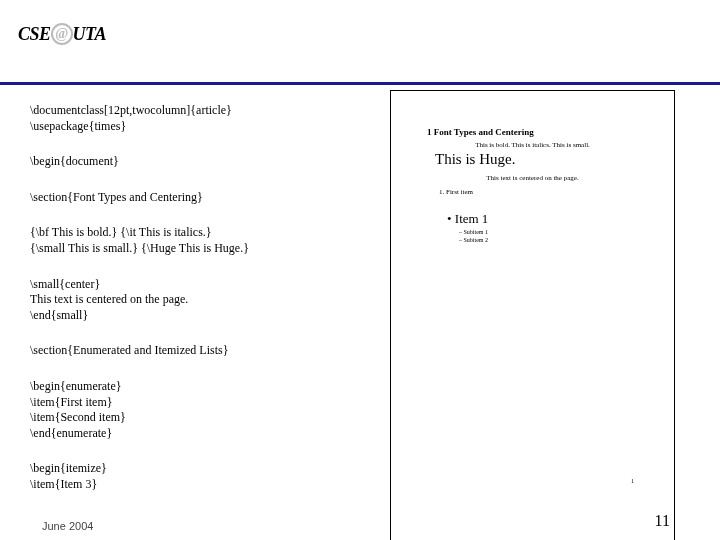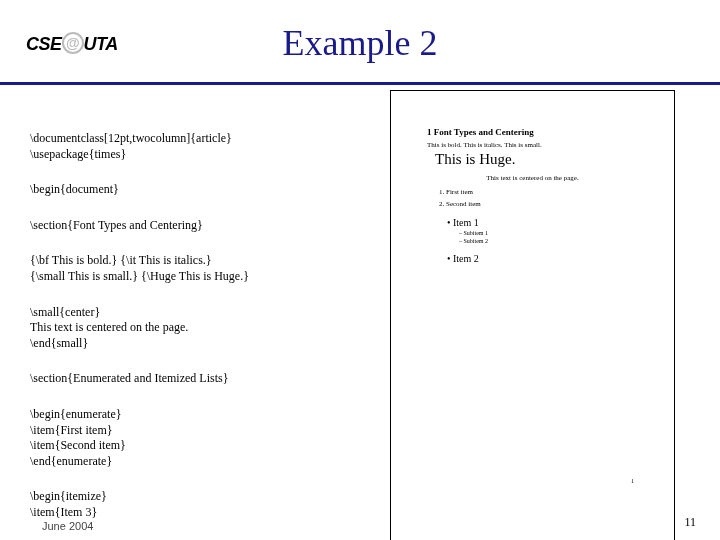--- a/index.html
+++ b/index.html
@@ -12,28 +12,27 @@
     overflow: hidden;
   }
   .header {
     position: relative;
     height: 85px;
     border-bottom: 3px solid #1a1a8a;
   }
   .logo {
     position: absolute;
     left: 18px;
-    top: 34px;
-    font-family: Liberation Sans, sans-serif;
+    top: 24px;
+    font-family: Liberation Serif, serif;
     font-weight: bold;
     font-style: italic;
     font-size: 18px;
     color: #000;
     letter-spacing: -0.5px;
-    margin-left: 8px;
   }
   .logo .at {
     display: inline-block;
     width: 22px;
     height: 22px;
     border: 2px solid #bbb;
     border-radius: 50%;
     color: #bbb;
     font-size: 14px;
     line-height: 18px;
@@ -54,66 +53,64 @@
   .content {
     position: relative;
     padding: 18px 30px 0 30px;
     height: 455px;
   }
   .code-col {
     width: 310px;
     font-size: 12px;
     line-height: 1.3;
     font-family: "Times New Roman", serif;
-    margin-top: 28px;
   }
   .code-block { margin-bottom: 20px; }
   .preview {
     position: absolute;
     right: 45px;
     top: 5px;
     width: 285px;
     height: 455px;
     border: 1px solid #000;
     font-size: 8px;
     padding: 30px 36px;
     font-family: "Times New Roman", serif;
   }
   .preview .sec { font-weight: bold; font-size: 9px; margin: 6px 0 4px 0; }
-  .preview .pbold { font-size: 7px; }
+  .preview .pbold { font-size: 7px; text-align: center; }
   .preview .phuge { font-size: 15px; margin: 2px 8px; }
   .preview .pcenter { text-align: center; font-size: 7px; margin: 6px 0; }
   .preview .pitem { font-size: 7px; margin-left: 12px; margin-top: 4px; }
-  .preview .pbul { font-size: 10px; margin-left: 20px; margin-top: 9px; }
+  .preview .pbul { font-size: 13px; margin-left: 20px; margin-top: 15px; }
   .preview .psub { font-size: 6px; margin-left: 32px; margin-top: 2px; }
   .preview .col2 { position: absolute; right: 40px; bottom: 60px; font-size: 6px; }
   .footer-date {
     position: absolute;
     left: 42px;
     bottom: 8px;
     font-size: 11px;
     font-family: Arial, sans-serif;
     color: #444;
   }
   .footer-page {
     position: absolute;
-    right: 24px;
+    right: 50px;
     bottom: 10px;
-    font-size: 12px;
+    font-size: 16px;
     margin-left: 20px;
   }
 </style>
 </head>
 <body>
 
 <div class="header">
   <div class="logo">
     <span>CSE</span><span class="at">@</span><span>UTA</span>
   </div>
-  <div class="title">Example 2</div>
 </div>
 
 <div class="content">
   <div class="code-col">
     <div class="code-block">
       <div>\documentclass[12pt,twocolumn]{article}</div>
       <div>\usepackage{times}</div>
     </div>
     <div class="code-block">
       <div>\begin{document}</div>
@@ -144,23 +141,21 @@
       <div>  \item{Item 3}</div>
     </div>
   </div>
 
   <div class="preview">
     <div class="sec">1   Font Types and Centering</div>
     <div class="pbold">This is bold.  This is italics.  This is small.</div>
     <div class="phuge">This is Huge.</div>
     <div class="pcenter">This text is centered on the page.</div>
     <div class="pitem">1. First item</div>
-    <div class="pitem">2. Second item</div>
     <div class="pbul">• Item 1</div>
     <div class="psub">– Subitem 1</div>
     <div class="psub">– Subitem 2</div>
-    <div class="pbul">• Item 2</div>
     <div class="col2">1</div>
   </div>
 </div>
 
 <div class="footer-date">June 2004</div>
 <div class="footer-page">11</div>
 
 </body></html>

